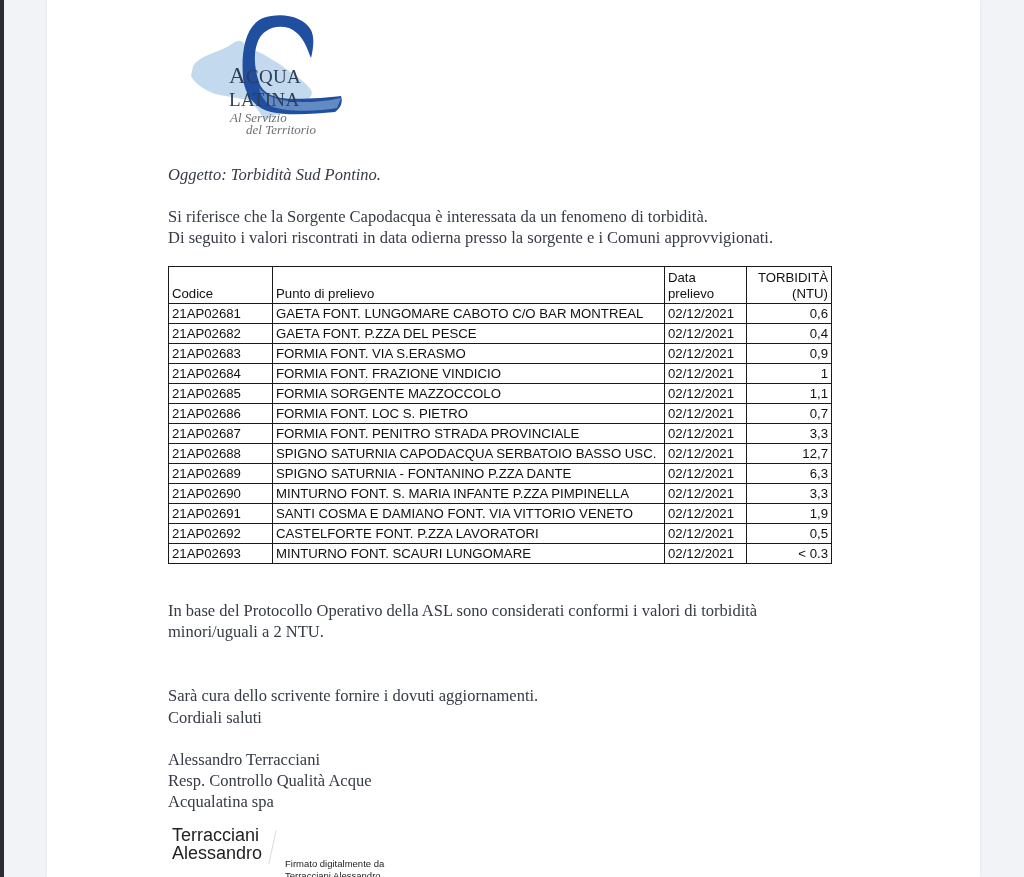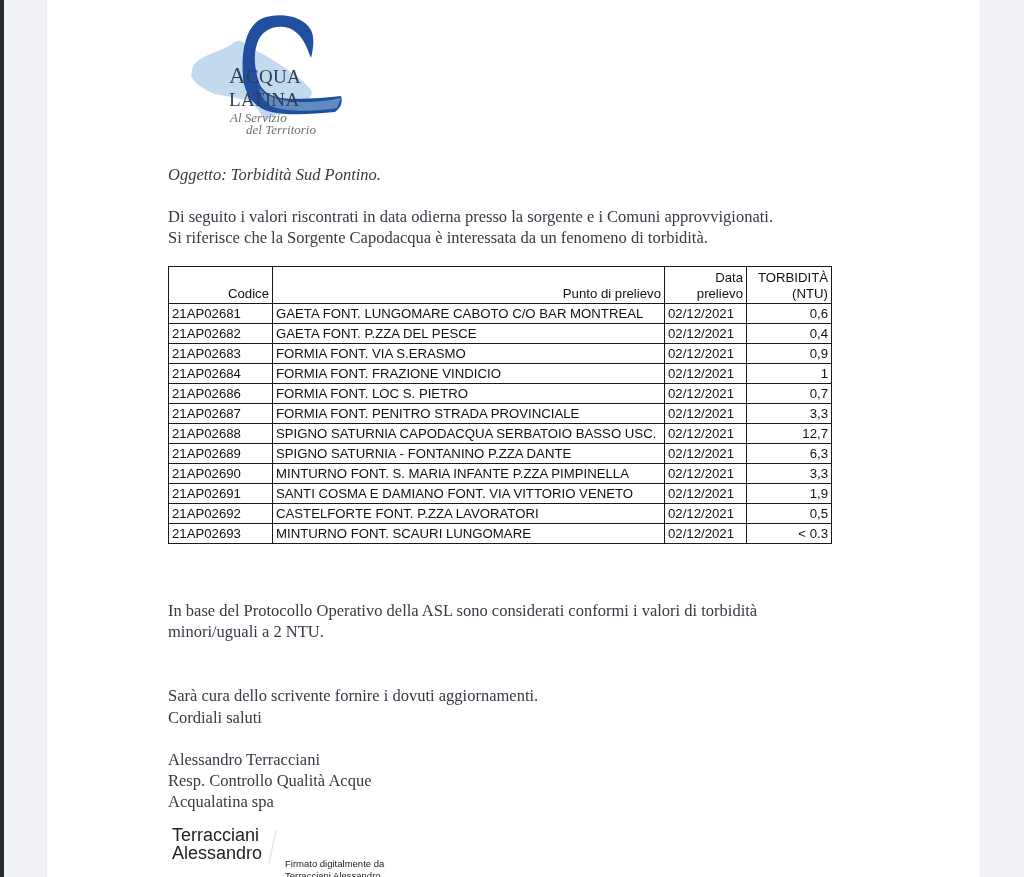--- a/index.html
+++ b/index.html
@@ -43,21 +43,21 @@
     border-collapse: collapse;
     font-family: "Liberation Sans", "DejaVu Sans", sans-serif;
     font-size: 13.2px; color: #111;
   }
   table.data td, table.data th {
     border: 1px solid #1a1a1a;
     padding: 1px 3px;
     height: 17px; line-height: 17px;
     white-space: nowrap; font-weight: normal; text-align: left;
   }
-  table.data th { vertical-align: bottom; line-height: 16px; text-align: right; }
+  table.data th { vertical-align: bottom; line-height: 16px; }
   table.data .c1 { width: 97px; }
   table.data .c2 { width: 385px; }
   table.data .c3 { width: 75px; }
   table.data .c4 { width: 78px; text-align: right; }
   table.data thead th { height: 34px; }
 
   .digsig { position: absolute; left: 172px; top: 826px; font-family: "Liberation Sans", "DejaVu Sans", sans-serif; color: #222; }
   .digsig .name { font-size: 18px; line-height: 18px; }
   .digsig .stamp { position: absolute; left: 113px; top: 11px; font-size: 9.5px; line-height: 12px; white-space: nowrap; margin-top: 21px; }
   .digsig .stroke { position: absolute; left: 100px; top: 4px; width: 1px; height: 34px; background: #dcdcdc; transform: rotate(12deg); }
@@ -80,22 +80,22 @@
   <div class="logo-title"><span class="big">A</span><span>CQUA LATINA</span></div>
   <div class="logo-tag">
     <span>Al Servizio</span>
     <span class="l2">del Territorio</span>
   </div>
 </div>
 
 <div class="text subject">Oggetto: Torbidità Sud Pontino.</div>
 
 <div class="text intro">
+  <div>Si riferisce che la Sorgente Capodacqua è interessata da un fenomeno di torbidità.</div>
   <div>Di seguito i valori riscontrati in data odierna presso la sorgente e i Comuni approvvigionati.</div>
-  <div>Si riferisce che la Sorgente Capodacqua è interessata da un fenomeno di torbidità.</div>
 </div>
 
 <table class="data">
   <thead>
     <tr>
       <th class="c1">Codice</th>
       <th class="c2">Punto di prelievo</th>
       <th class="c3"><span>Data</span><br><span>prelievo</span></th>
       <th class="c4" style="text-align:right"><span>TORBIDITÀ</span><br><span>(NTU)</span></th>
     </tr>
@@ -119,20 +119,26 @@
         <td class="c3">02/12/2021</td>
         <td class="c4">0,9</td>
       </tr>
       <tr>
         <td class="c1">21AP02684</td>
         <td class="c2">FORMIA FONT. FRAZIONE VINDICIO</td>
         <td class="c3">02/12/2021</td>
         <td class="c4">1</td>
       </tr>
       <tr>
+        <td class="c1">21AP02685</td>
+        <td class="c2">FORMIA SORGENTE MAZZOCCOLO</td>
+        <td class="c3">02/12/2021</td>
+        <td class="c4">1,1</td>
+      </tr>
+      <tr>
         <td class="c1">21AP02686</td>
         <td class="c2">FORMIA FONT. LOC S. PIETRO</td>
         <td class="c3">02/12/2021</td>
         <td class="c4">0,7</td>
       </tr>
       <tr>
         <td class="c1">21AP02687</td>
         <td class="c2">FORMIA FONT. PENITRO STRADA PROVINCIALE</td>
         <td class="c3">02/12/2021</td>
         <td class="c4">3,3</td>

